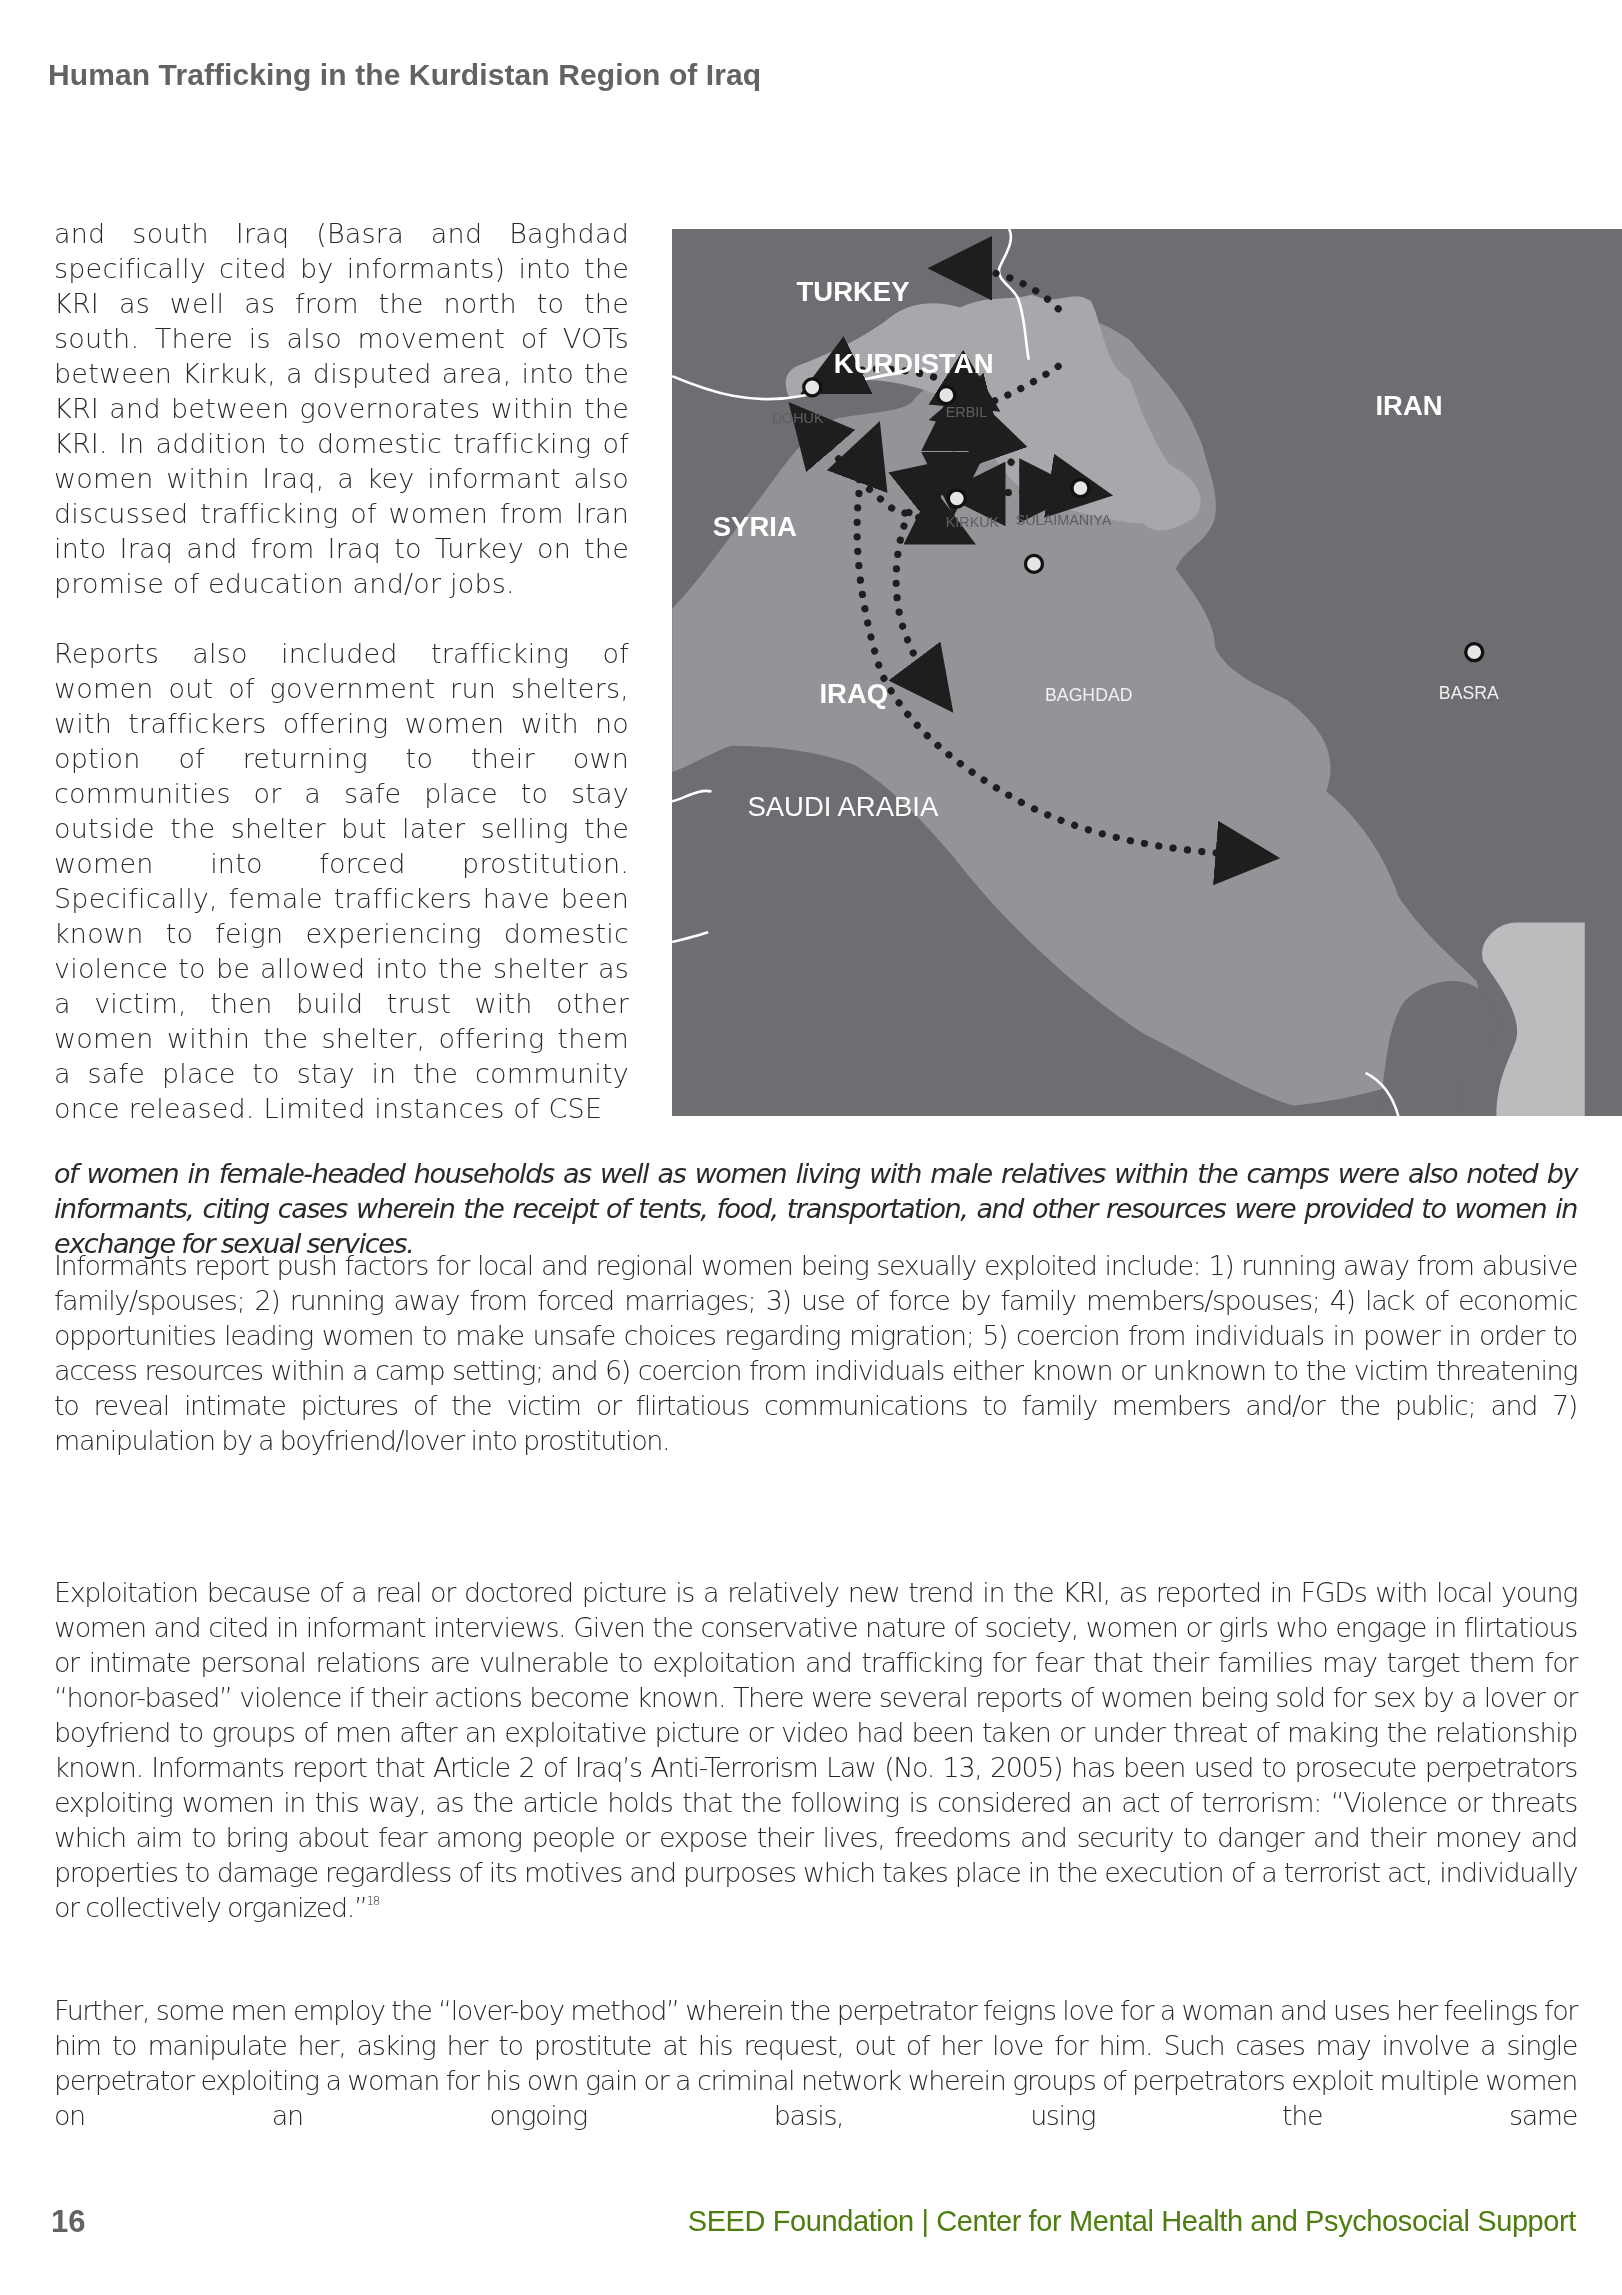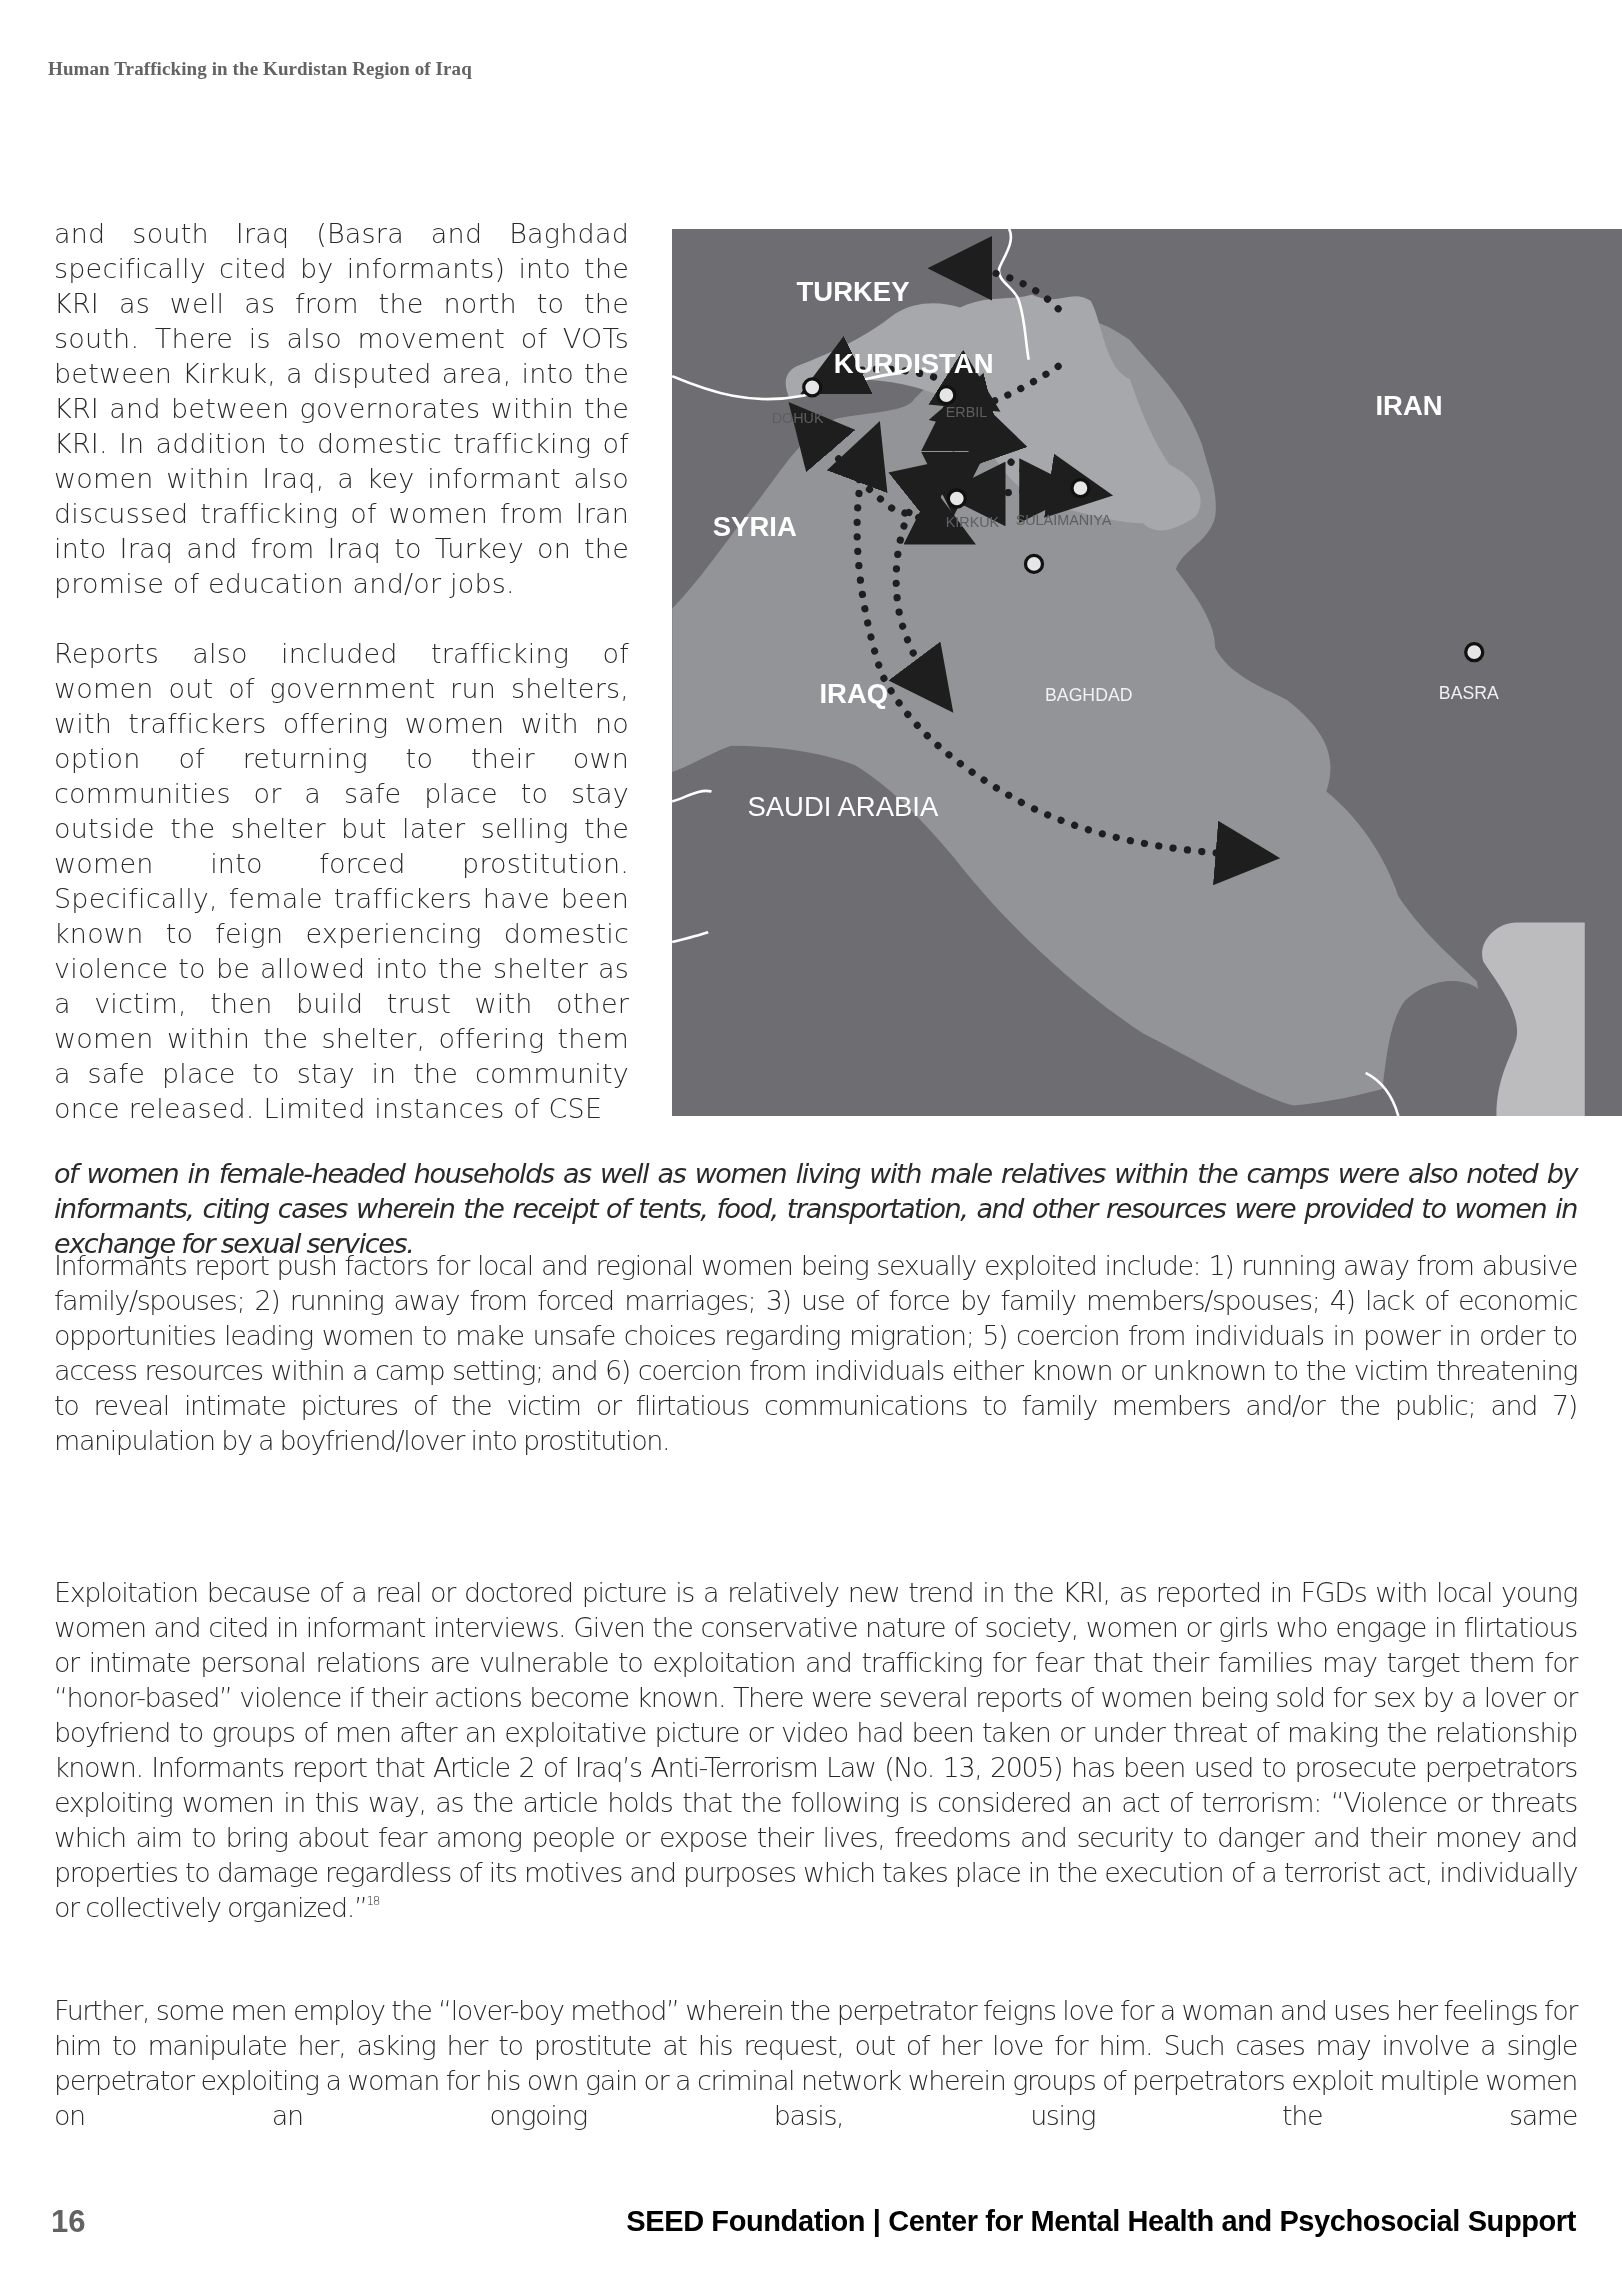--- a/index.html
+++ b/index.html
@@ -1,27 +1,27 @@
 <!DOCTYPE html>
 <html style="font-size:10.5px"><head>
 <meta charset="utf-8">
 <style>
   html, body { margin: 0; padding: 0; background: #ffffff; }
   body { width: 1623px; height: 2295px; position: relative; overflow: hidden; font-family: "DejaVu Sans", "Liberation Sans", sans-serif; color: #2b2b2b; }
-  .running-header { position: absolute; left: 48px; top: 58px; font-family: Liberation Serif, serif; font-weight: bold; font-size: 19px; color: #636363; letter-spacing: 0.1px; }
+  .running-header { position: absolute; left: 48px; top: 58px; font-family: Liberation Sans, sans-serif; font-weight: bold; font-size: 30px; color: #636363; letter-spacing: 0.1px; }
   .map { position: absolute; left: 672px; top: 229px; width: 1072px; height: 887px; background: #6e6d71; overflow: hidden; }
   .map svg { position: absolute; left: 0; top: 0; width: 913px; height: 887px; }
   .col-left { position: absolute; left: 46px; top: 208px; width: 591px; }
   .full { position: absolute; left: 46px; width: 1539px; }
   p { margin: 8px; font-family: "DejaVu Sans", "Liberation Sans", sans-serif; font-size: 27px; line-height: 35px; text-align: justify; text-align-last: left; color: #2a2a2a; font-weight: 300; }
   .condensed { letter-spacing: -1.4px; word-spacing: -0.7px; }
   .narrow-col p { letter-spacing: 0.2px; }
   sup { font-size: 12px; vertical-align: 11.8px; line-height: 0; }
   .footer-page { position: absolute; left: 51px; top: 2204px; font-family: "Liberation Sans", "DejaVu Sans", sans-serif; font-weight: bold; font-size: 31px; color: #636363; }
-  .footer-org { position: absolute; right: 47px; top: 2205px; font-family: "Liberation Sans", "DejaVu Sans", sans-serif; font-weight: bold; font-size: 29px; color: #000000; letter-spacing: -0.4px; }
+  .footer-org { position: absolute; right: 47px; top: 2205px; font-family: "Liberation Sans", "DejaVu Sans", sans-serif; font-weight: normal; font-size: 29px; color: #4d7c0f; letter-spacing: -0.4px; }
   .lbl-country { font-family: "Liberation Sans", "DejaVu Sans", sans-serif; font-weight: bold; fill: #ffffff; font-size: 42px; }
   .lbl-country-light { font-family: "Liberation Sans", "DejaVu Sans", sans-serif; fill: #ffffff; font-size: 42px; }
   .lbl-city-dark { font-family: "Liberation Sans", "DejaVu Sans", sans-serif; fill: #5f5f62; font-size: 22px; }
   .lbl-city-light { font-family: "Liberation Sans", "DejaVu Sans", sans-serif; fill: #f1f1f1; font-size: 27px; }
 </style>
 </head>
 <body>
 
 <div class="running-header">Human Trafficking in the Kurdistan Region of Iraq</div>
 

